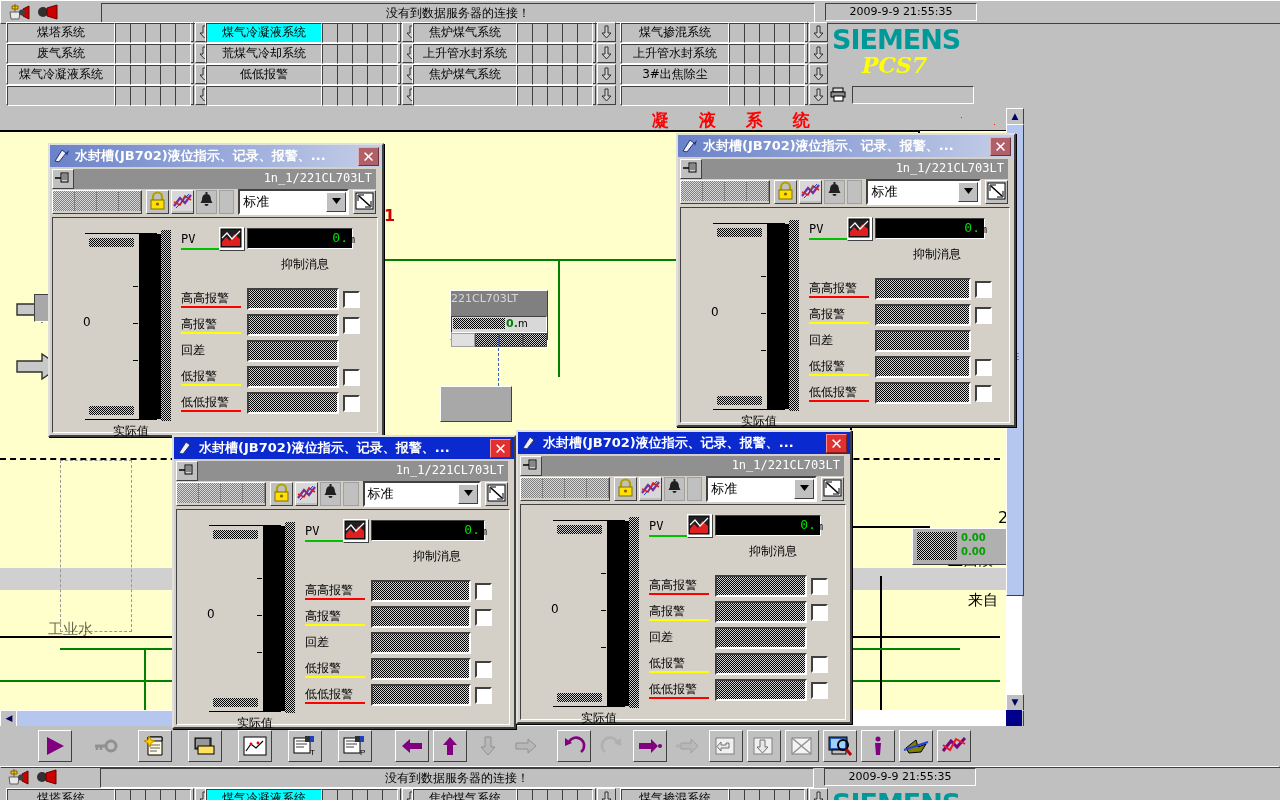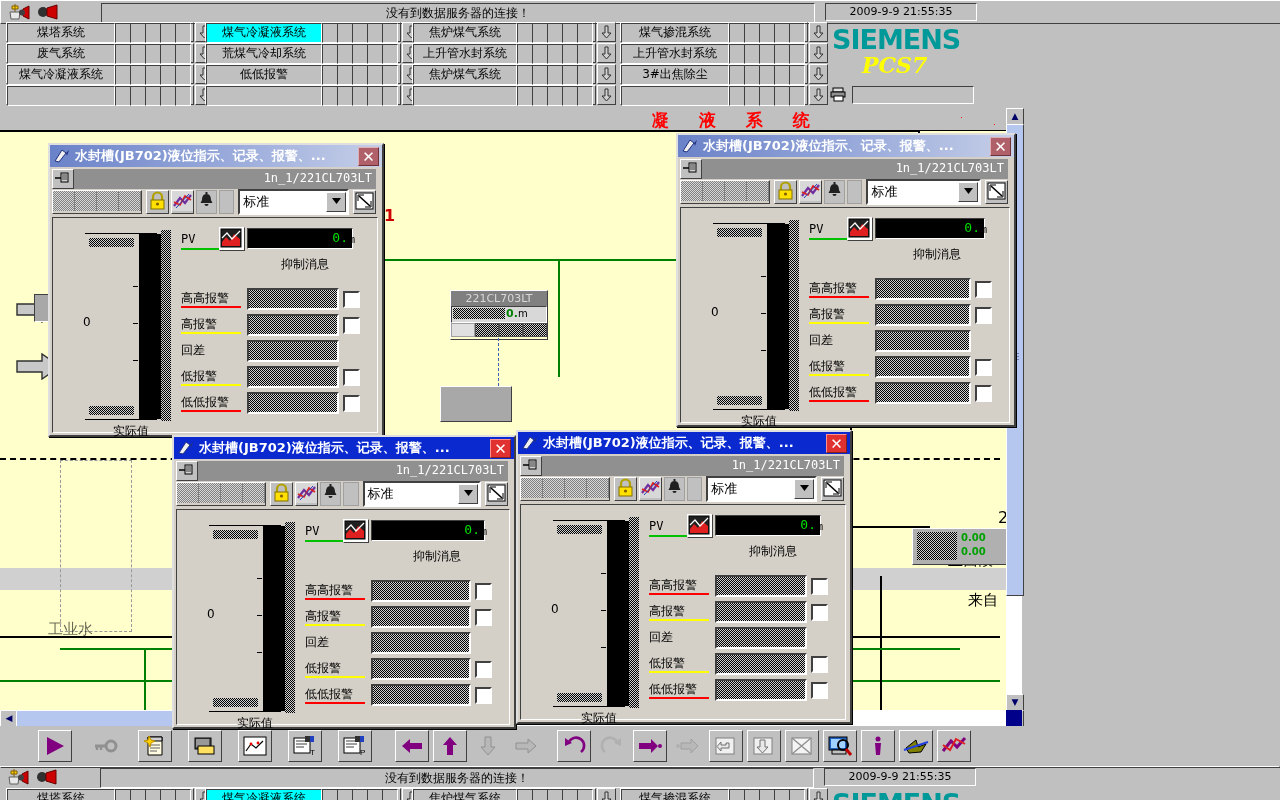--- a/index.html
+++ b/index.html
@@ -65,21 +65,21 @@
   .hline{position:absolute;background:#000;height:2px;}
   .vline{position:absolute;background:#000;width:2px;}
   .gline{position:absolute;background:#008000;height:2px;}
   .gvline{position:absolute;background:#008000;width:2px;}
   .dash{position:absolute;border-top:2px dashed #000;height:0;}
   .dashblue{position:absolute;border-left:1px dashed #4060c0;width:0;}
   .dashbox{position:absolute;border:1px dashed #999;}
   .bigarrow{position:absolute;}
 
   .tagbox{position:absolute;}
-  .tagtitle{height:15px;background:#808080;color:#d8d8d8;font-size:11px;text-align:center;
+  .tagtitle{height:25px;background:#808080;color:#d8d8d8;font-size:11px;text-align:left;
             line-height:15px;font-family:"DejaVu Sans","Liberation Sans",sans-serif;}
   .tagval{height:16px;background:#d8d8d8;position:relative;}
   .tagrow{height:14px;display:flex;}
 
   .proclabel{position:absolute;font-size:14px;color:#000;}
   .graybox{position:absolute;background:#a8a8a8;}
 
   
   #vscroll{position:absolute;left:1006px;top:108px;width:16px;height:602px;background:#d8d8d8;}
   #hscroll{position:absolute;left:0;top:710px;width:1022px;height:16px;background:#d8d8d8;}

